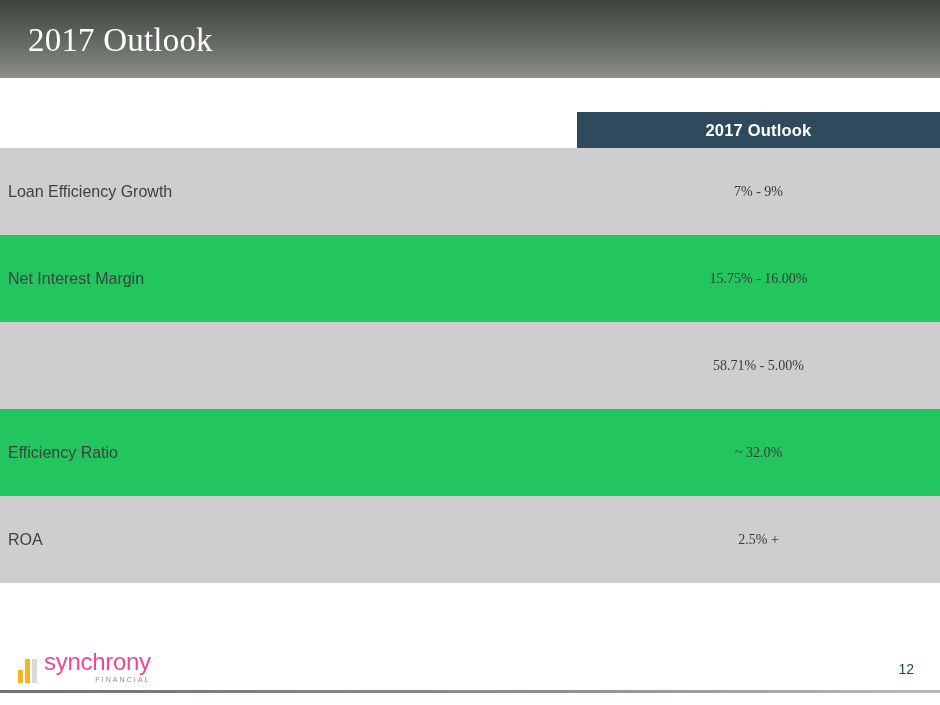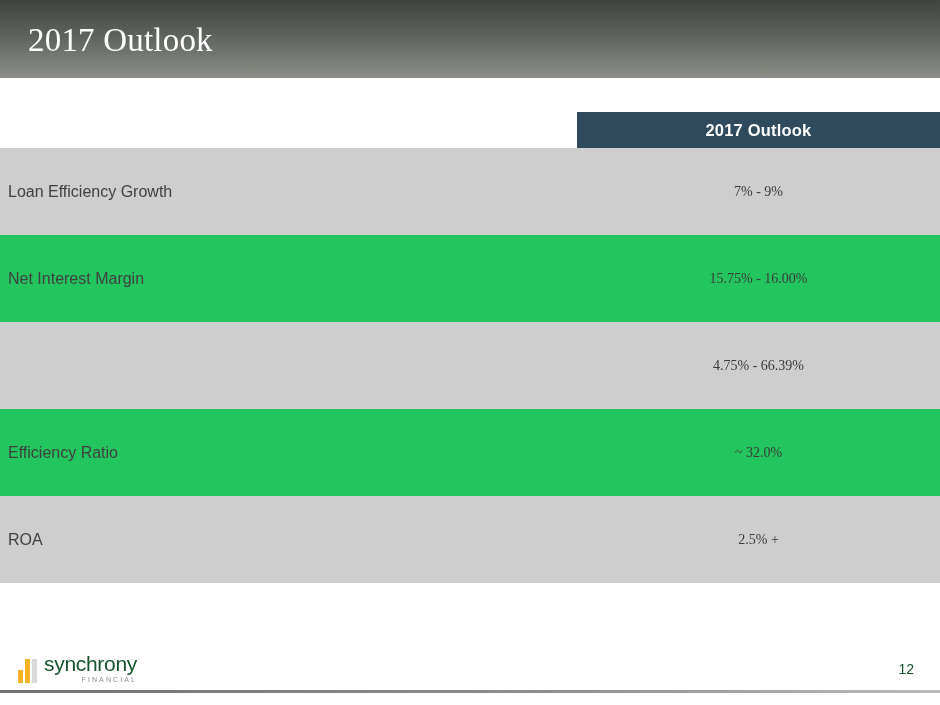--- a/index.html
+++ b/index.html
@@ -126,22 +126,22 @@
   }
   .logo-mark i.b1 { left: 0;  width: 5px; height: 13px; }
   .logo-mark i.b2 { left: 7px; width: 5px; height: 24px; }
   .logo-mark i.b3 { left: 14px; width: 5px; height: 24px; background: #d9dadb; }
   .logo-text {
     display: flex;
     flex-direction: column;
     line-height: 1;
   }
   .logo-word {
-    font-size: 21px;
-    color: #14532d;
+    font-size: 24px;
+    color: #ec4899;
     letter-spacing: -0.3px;
   }
   .logo-sub {
     font-size: 7px;
     color: #8a8c8e;
     letter-spacing: 2.1px;
     text-align: right;
     margin-top: 2px;
   }
 </style>
@@ -162,21 +162,21 @@
     <div class="row-label">Loan Efficiency Growth</div>
     <div class="row-value">7% - 9%</div>
   </div>
 
   <div class="data-row shade-light">
     <div class="row-label">Net Interest Margin</div>
     <div class="row-value">15.75% - 16.00%</div>
   </div>
 
   <div class="data-row shade-dark">
-    <div class="row-value">4.75% - 66.39%</div>
+    <div class="row-value">58.71% - 5.00%</div>
   </div>
 
   <div class="data-row shade-light">
     <div class="row-label">Efficiency Ratio</div>
     <div class="row-value">~ 32.0%</div>
   </div>
 
   <div class="data-row shade-dark">
     <div class="row-label">ROA</div>
     <div class="row-value">2.5% +</div>

